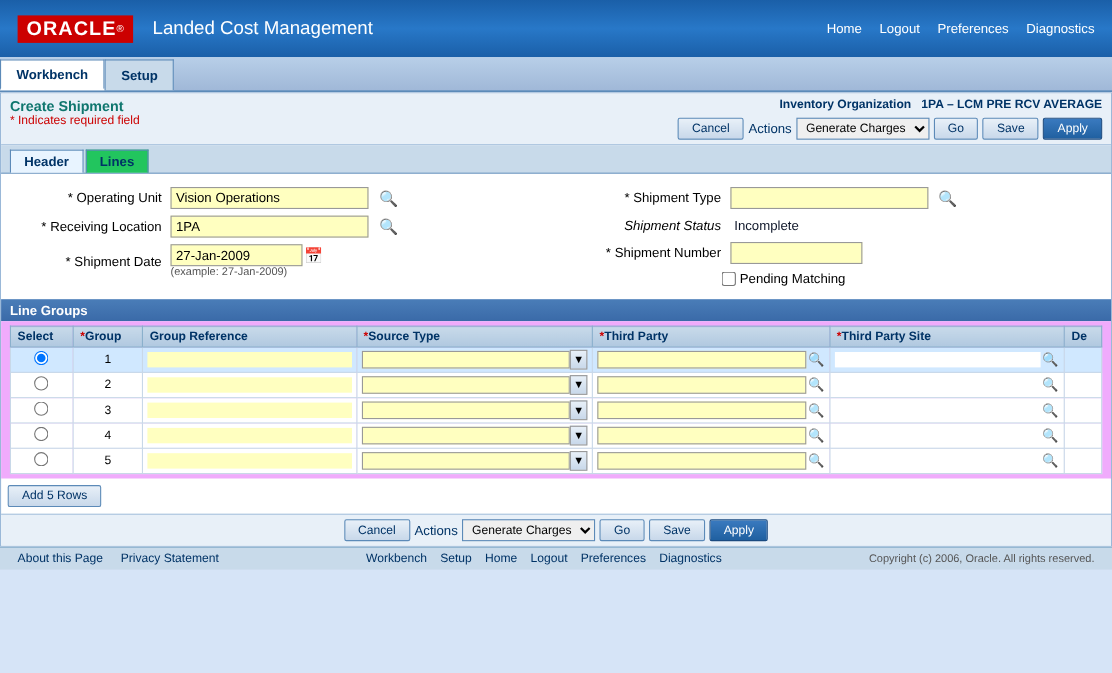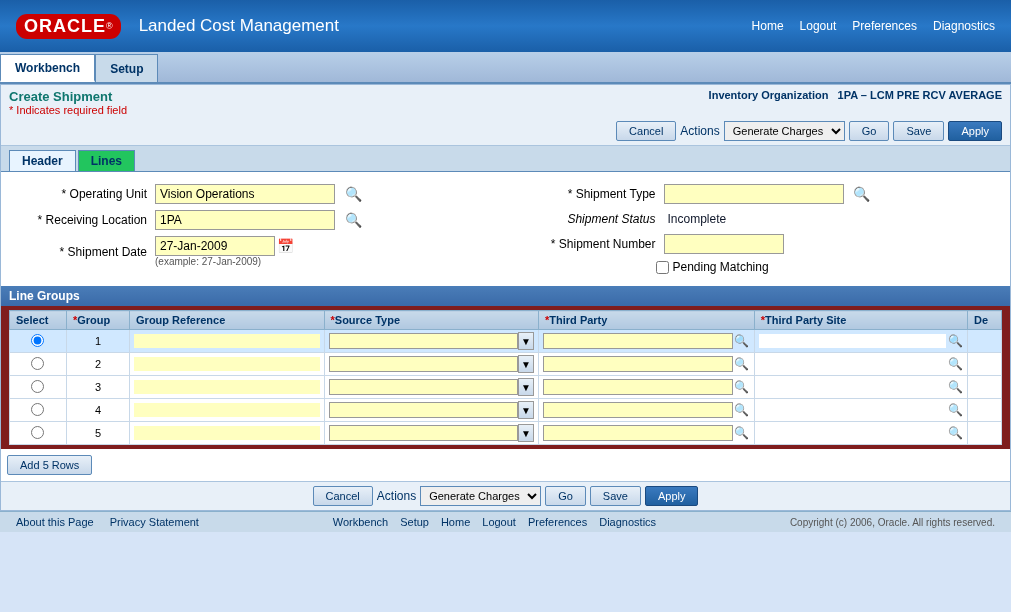--- a/index.html
+++ b/index.html
@@ -88,21 +88,21 @@
       font-weight: bold;
       color: #0f766e;
     }
     .required-note {
       color: #cc0000;
       font-size: 11px;
     }
     .create-shipment-right {
       display: flex;
       align-items: center;
-      gap: 20px;
+      gap: 6px;
       flex-direction: column;
       align-items: flex-end;
       justify-content: flex-end;
     }
     .org-info {
       font-size: 11px;
       color: #003366;
     }
     .org-info span {
       font-weight: bold;
@@ -214,21 +214,21 @@
       background: linear-gradient(to bottom, #4a7db8, #3a6aa8);
       padding: 3px 8px;
       color: #fff;
       font-size: 12px;
       font-weight: bold;
     }
 
     
     .table-container {
       padding: 4px 8px;
-      background: #7f1d1d;
+      background: #f0abfc;
       overflow-x: auto;
     }
     table {
       width: 100%;
       border-collapse: collapse;
       font-size: 11px;
     }
     th {
       background: linear-gradient(to bottom, #c8daea, #b0c8e0);
       border: 1px solid #8ab0cc;
@@ -340,21 +340,21 @@
     .footer-copyright {
       color: #555;
       font-size: 10px;
     }
   </style>
 </head>
 <body>
 
 <div class="app-header">
   <div class="oracle-logo">
-    <span style="display:flex;align-items:center;background:#c00;padding:2px 8px;border-radius:11px;">
+    <span style="display:flex;align-items:center;background:#c00;padding:2px 8px;border-radius:0;">
       <span style="color:#fff;font-size:18px;font-weight:900;letter-spacing:1px;">ORACLE</span>
       <span style="color:#fff;font-size:9px;vertical-align:super;">®</span>
     </span>
     <span style="color:#fff;font-size:17px;font-weight:normal;margin-left:10px;">Landed Cost Management</span>
   </div>
   <div class="header-nav">
     <a>Home</a>
     <a>Logout</a>
     <a>Preferences</a>
     <a>Diagnostics</a>

